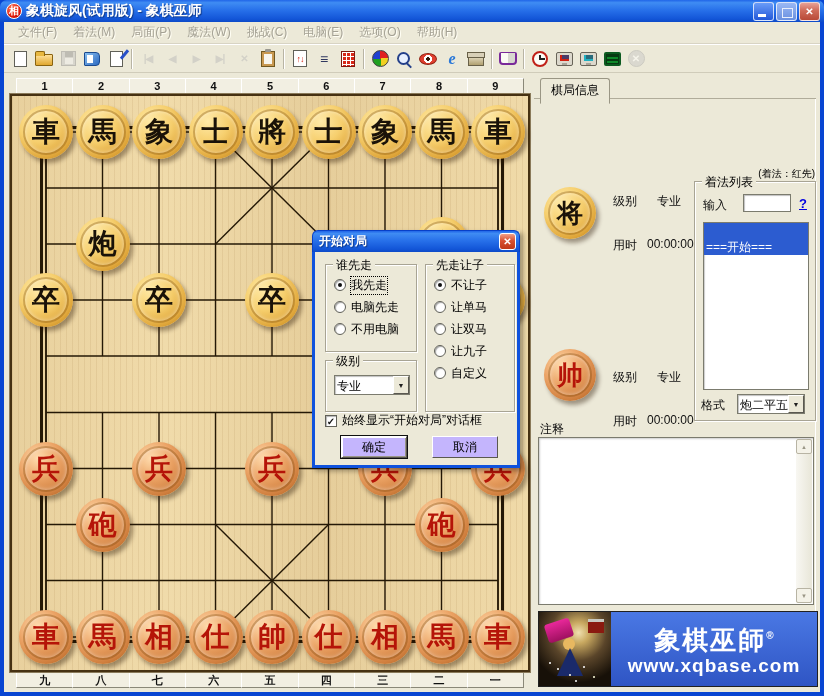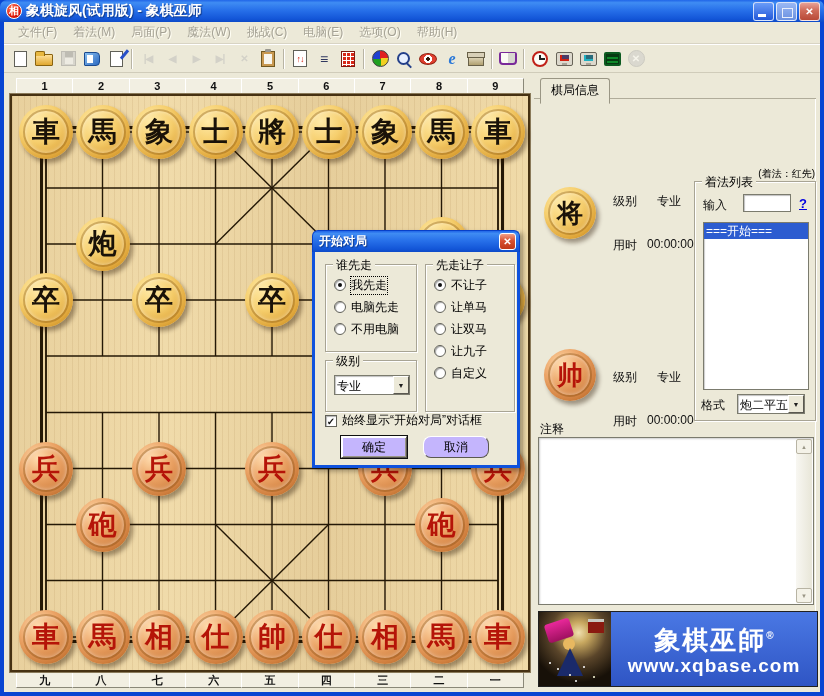--- a/index.html
+++ b/index.html
@@ -113,21 +113,21 @@
   #pp-red { position:absolute; left:10px; top:250px; }
 
   .grp { position:absolute; border:1px solid #a8a494; box-shadow:1px 1px 0 #fff inset, 1px 1px 0 #fff; }
   .legend { position:absolute; top:-8px; left:7px; background:#ece9d8; padding:0 3px; font-size:12px; white-space:nowrap; }
   #grp-movelist { left:160px; top:82px; width:122px; height:240px; }
   .txt { position:absolute; background:#fff; border:1px solid #7b7b6e; box-shadow:inset 1px 1px 1px rgba(0,0,0,.25); font-size:12px; }
   #move-input { left:48px; top:12px; width:48px; height:18px; }
   .help { position:absolute; left:104px; top:14px; color:#0000e0; font-weight:bold; font-size:13px; text-decoration:underline; cursor:pointer; }
   .listbox { position:absolute; left:8px; top:40px; width:106px; height:168px; background:#fff; border:1px solid #7b7b6e;
     box-shadow:inset 1px 1px 1px rgba(0,0,0,.2); overflow:hidden; }
-  .mlrow { font-size:12px; height:16px; line-height:16px; padding:0 2px; white-space:nowrap; }
+  .mlrow { font-size:12px; height:16px; line-height:16px; padding:16px 2px; white-space:nowrap; }
   .mlrow.sel { background:#2c5cd0; color:#fff; }
   .combo { position:absolute; display:flex; background:#fff; border:1px solid #7b7b6e; box-shadow:inset 1px 1px 1px rgba(0,0,0,.25); }
   .combo .val { flex:1; font-size:12px; padding:2px 1px 0 2px; overflow:hidden; white-space:nowrap; }
   .combo .cbtn { width:16px; background:#ece9d8; border:1px solid; border-color:#fff #5a5850 #5a5850 #fff;
     display:flex; align-items:center; justify-content:center; font-size:7px; color:#202020; }
   #format-combo { left:42px; top:212px; width:68px; height:20px; }
 
   .commentbox { position:absolute; left:4px; top:338px; width:276px; height:168px; background:#fff; border:1px solid #7b7b6e;
     box-shadow:inset 1px 1px 2px rgba(0,0,0,.2); }
   .sbar { position:absolute; right:1px; top:1px; bottom:1px; width:16px;
@@ -170,21 +170,21 @@
   .rlabel { white-space:nowrap; }
   .rlabel.focused { outline:1px dotted #000; }
   #level-combo { left:8px; top:14px; width:76px; height:20px; }
   .cbrow { position:absolute; left:10px; top:160px; display:flex; align-items:center; gap:5px; font-size:12px; white-space:nowrap; }
   .cbox { width:12px; height:12px; background:#fff; border:1px solid #606058; box-shadow:inset 1px 1px 1px rgba(0,0,0,.3);
     display:grid; place-items:center; font-size:10px; font-weight:bold; color:#101010; flex:none; }
   .pbtn { position:absolute; height:22px; width:66px; background:#c4b5fd; font-size:12px; font-family:inherit;
     border:1px solid; border-color:#fff #5a5850 #5a5850 #fff; }
   .pbtn.default { outline:1px solid #101010; box-shadow:inset 1px 1px 0 #fff, inset -1px -1px 0 #9a9688; }
   #ok-btn { left:26px; top:184px; }
-  #cancel-btn { left:108px; top:184px;border-radius:8px; }
+  #cancel-btn { left:117px; top:184px; }
 </style>
 </head>
 <body>
 
 <div id="window">
   <div id="titlebar">
     <span class="appicon">
         <span>相</span>
       </span>
     <span class="title">象棋旋风(试用版) - 象棋巫师</span>

